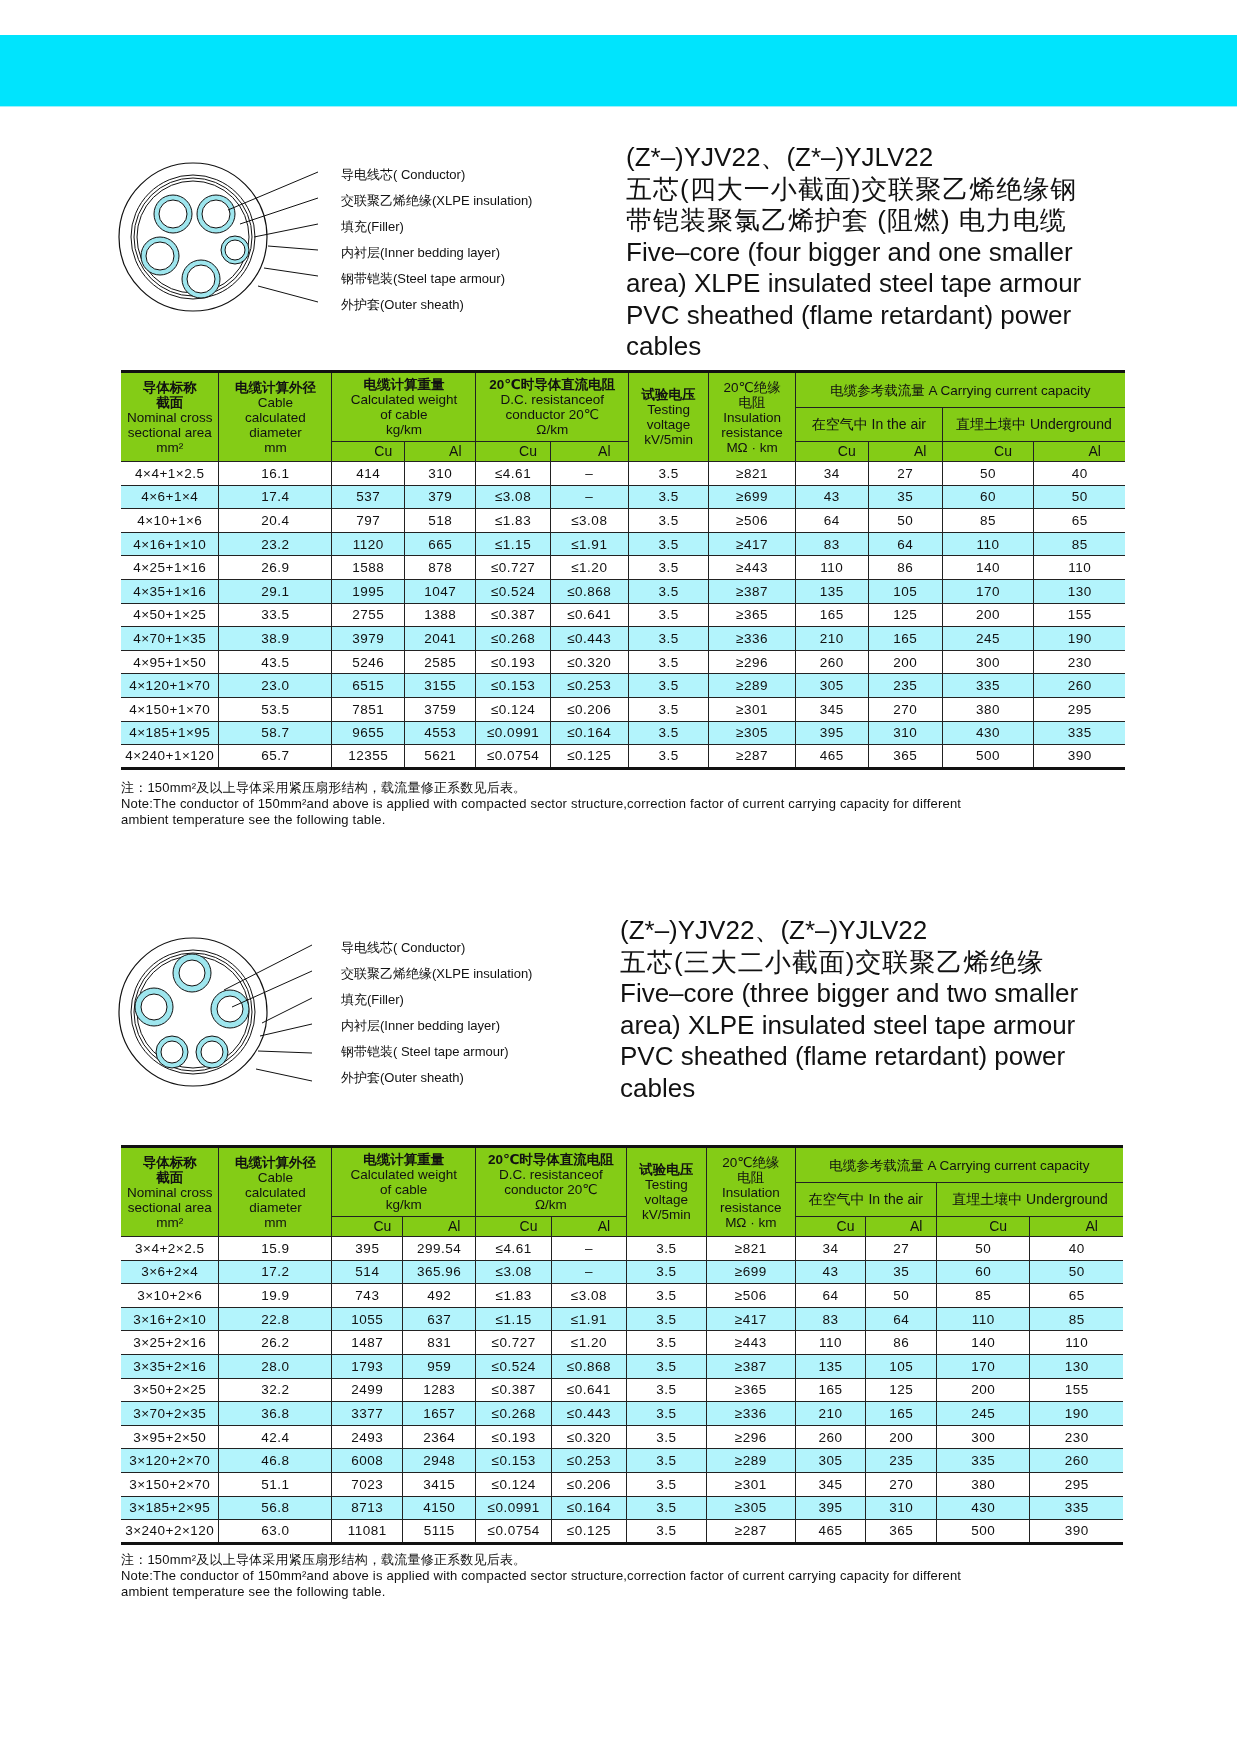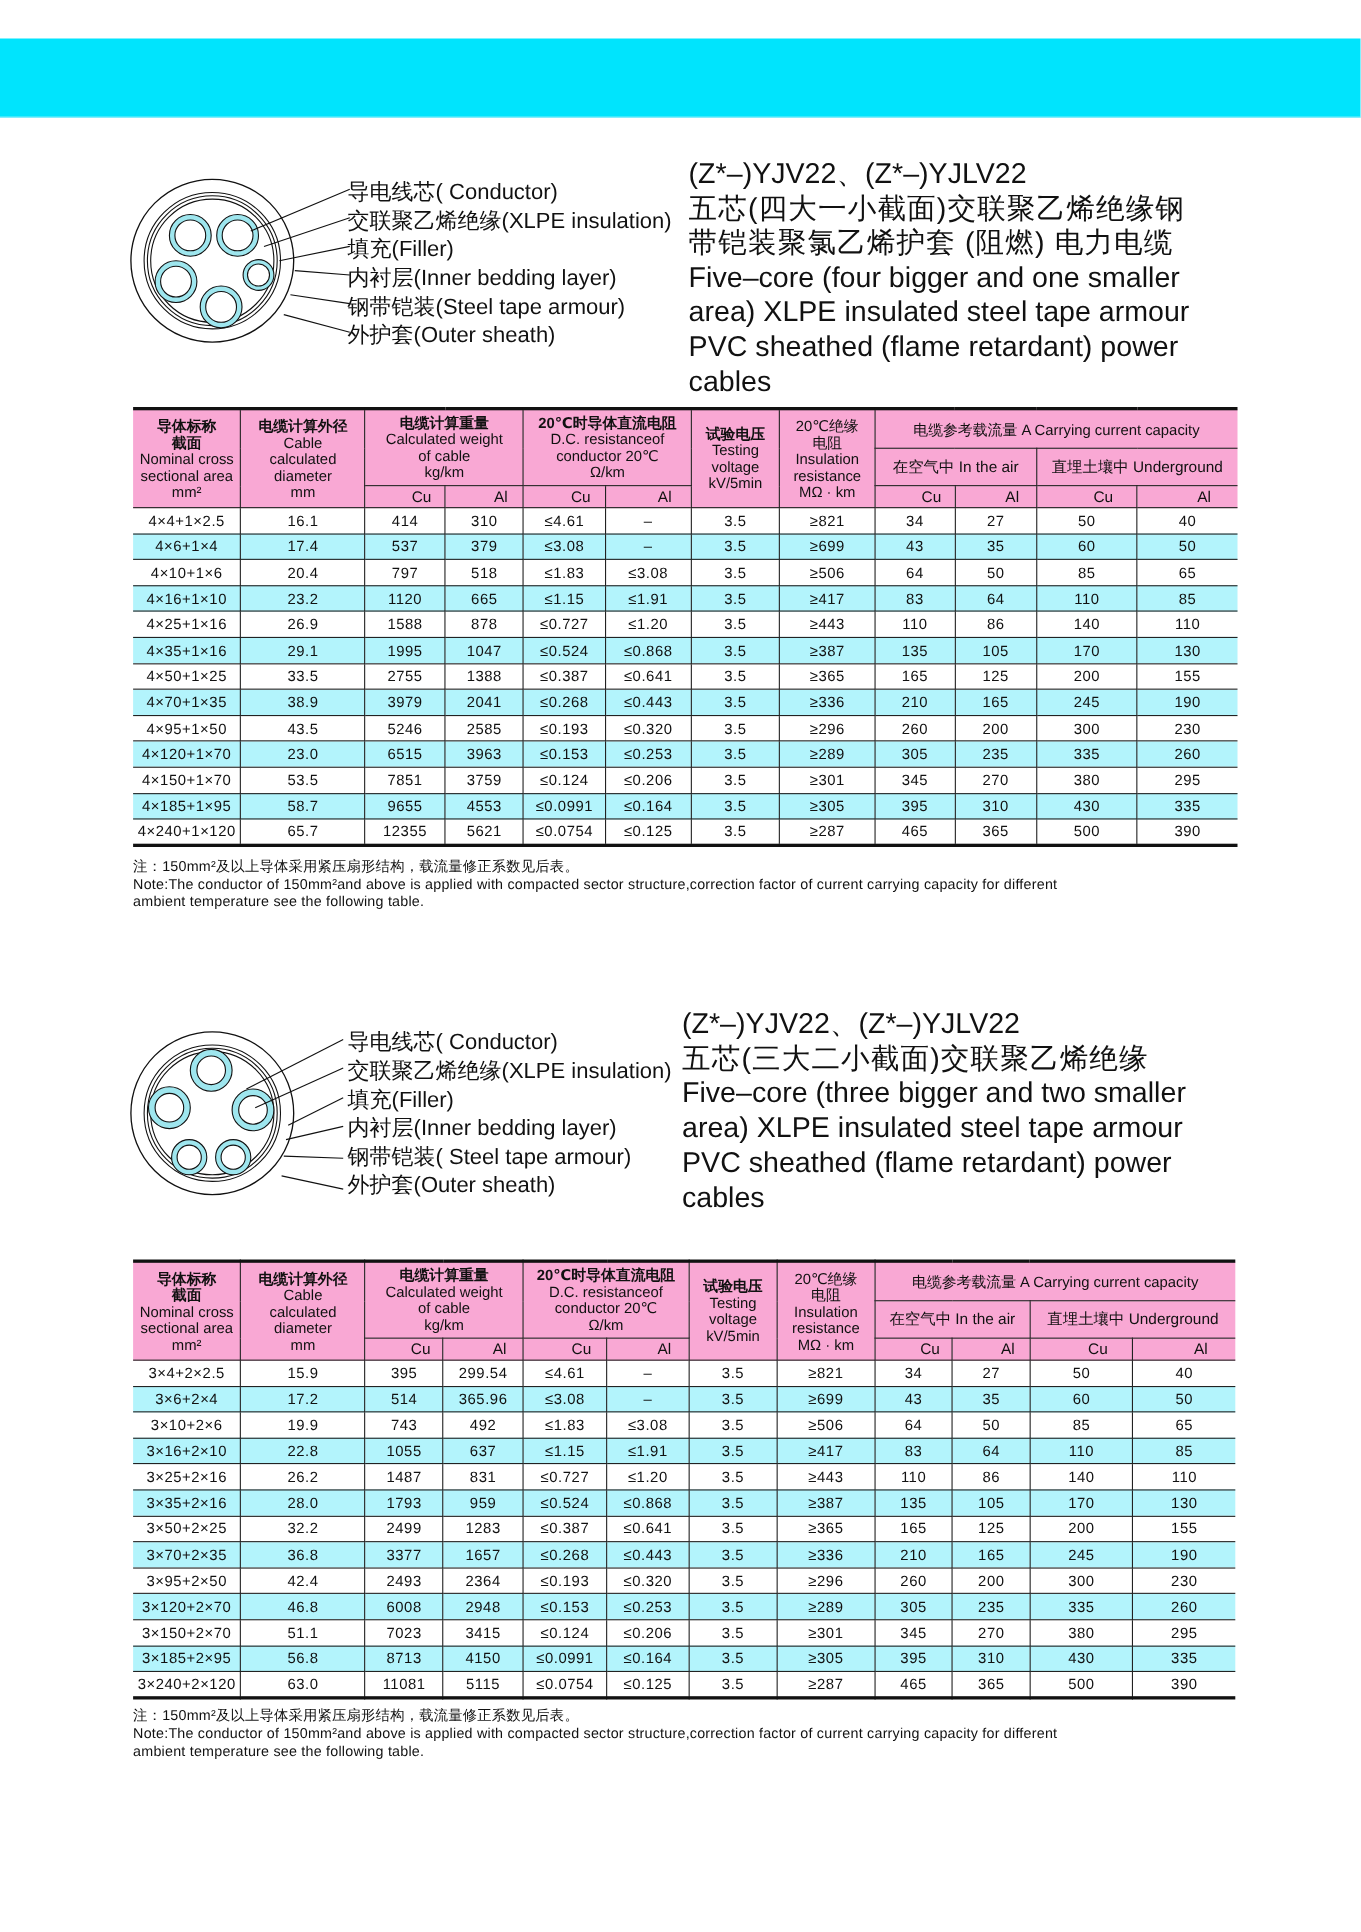--- a/index.html
+++ b/index.html
@@ -9,36 +9,36 @@
   .top-band { position: absolute; left: 0; top: 35px; width: 1237px; height: 72px; background: #00e4fd; border-bottom: 1px solid #9ff0fb; }
 
   .section { position: absolute; left: 0; width: 1237px; }
   .sec1 { top: 140px; }
   .sec2 { top: 915px; }
 
   .diagram { position: absolute; left: 118px; top: 22px; width: 150px; height: 150px; }
   .diagram svg { width: 150px; height: 150px; overflow: visible; }
   .leaders { position: absolute; left: 0; top: 0; width: 620px; height: 200px; pointer-events: none; }
 
-  .legend { position: absolute; left: 316px; top: 22px; font-size: 20px; line-height: 26px; }
+  .legend { position: absolute; left: 341px; top: 22px; font-size: 13px; line-height: 26px; }
   .sec2 .legend { top: 20px; }
   .legend div { white-space: nowrap; }
 
   .title-block { position: absolute; left: 626px; top: 2px; font-size: 26px; line-height: 31.5px; white-space: nowrap; }
   .sec2 .title-block { left: 620px; top: 0px; }
   .title-block .cn { letter-spacing: 1px; }
 
   .spec-table { position: absolute; left: 121px; border-collapse: collapse; font-size: 13.5px; }
   .sec1 .spec-table { top: 230px; width: 1004px; }
   .sec2 .spec-table { top: 230px; width: 1002px; }
   .spec-table { border-top: 3px solid #111; border-bottom: 3px solid #111; }
   .spec-table th, .spec-table td { border: 1px solid #222; text-align: center; vertical-align: middle; }
   .spec-table tr > *:first-child { border-left: none; }
   .spec-table tr > *:last-child { border-right: none; }
-  .spec-table thead th { background: #f9a8d4; font-weight: normal; line-height: 15px; font-size: 13.5px; padding: 1px 2px; margin-left: 14px; }
+  .spec-table thead th { background: #84cc16; font-weight: normal; line-height: 15px; font-size: 13.5px; padding: 1px 2px; margin-left: 14px; }
   .spec-table thead th .cnh { font-weight: bold; }
   .spec-table tbody td { height: 23.6px; padding: 0 4px; letter-spacing: 0.5px; }
   .spec-table tbody tr:nth-child(even) td { background: #b3f4fc; }
   .spec-table .sub th { height: 20px; font-size: 14px; padding-left: 32px; }
   .spec-table .grp2 th { height: 34px; font-size: 14px; }
 
   .note { position: absolute; left: 121px; font-size: 13px; line-height: 16px; letter-spacing: 0.2px; }
   .sec1 .note { top: 640px; }
   .sec2 .note { top: 637px; }
 </style>
@@ -293,21 +293,21 @@
           <td>≥296</td>
           <td>260</td>
           <td>200</td>
           <td>300</td>
           <td>230</td>
         </tr>
         <tr>
           <td>4×120+1×70</td>
           <td>23.0</td>
           <td>6515</td>
-          <td>3963</td>
+          <td>3155</td>
           <td>≤0.153</td>
           <td>≤0.253</td>
           <td>3.5</td>
           <td>≥289</td>
           <td>305</td>
           <td>235</td>
           <td>335</td>
           <td>260</td>
         </tr>
         <tr>

